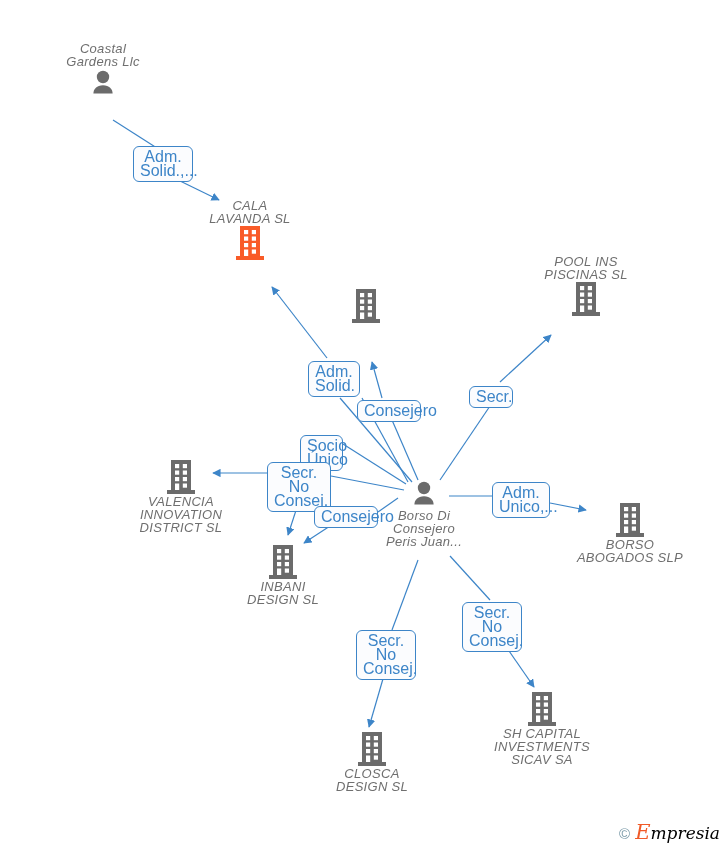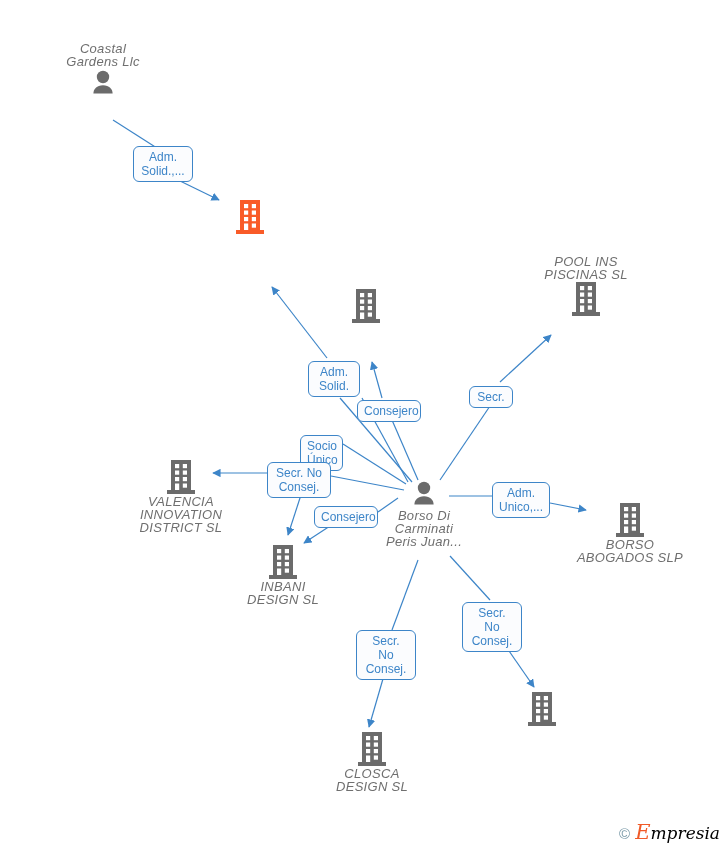--- a/index.html
+++ b/index.html
@@ -18,21 +18,21 @@
   }
   .node .icon{display:block;margin:0 auto;}
 
   
   .edge-label{
     position:absolute;
     border:1.3px solid #3d85c8;
     border-radius:6px;
     background:#fbfcfe;
     color:#3d85c8;
-    font-size:12px;
+    font-size:16px;
     line-height:14px;
     text-align:center;
     padding:3px 6px;
     white-space:pre-line;
     box-sizing:border-box;
   }
 
   
   #watermark{
     position:absolute;right:8px;bottom:8px;
@@ -95,20 +95,22 @@
 <div class="node" style="left:43px;top:42px;width:120px;">
   <div class="node-label">Coastal
 Gardens Llc</div>
   <svg class="icon" width="30" height="30" viewBox="0 0 30 30">
     <circle cx="15" cy="9" r="6.2" fill="#6b6b6b"></circle>
     <path d="M15 17.2c-6.2 0-9.6 3.6-9.6 8.4h19.2c0-4.8-3.4-8.4-9.6-8.4z" fill="#6b6b6b"></path>
   </svg>
 </div>
 
 <div class="node" style="left:190px;top:199px;width:120px;">
+  <div class="node-label">CALA
+LAVANDA  SL</div>
   <svg class="icon" width="28" height="36" viewBox="0 0 28 36">
     <rect x="4" y="1" width="20" height="30" fill="#f95b28"></rect>
     <rect x="0" y="31" width="28" height="4" fill="#f95b28"></rect>
     <g fill="#ffffff">
       <rect x="8" y="5" width="4.2" height="4.2"></rect>
       <rect x="15.8" y="5" width="4.2" height="4.2"></rect>
       <rect x="8" y="11.5" width="4.2" height="4.2"></rect>
       <rect x="15.8" y="11.5" width="4.2" height="4.2"></rect>
       <rect x="8" y="18" width="4.2" height="4.2"></rect>
       <rect x="15.8" y="18" width="4.2" height="4.2"></rect>
@@ -153,21 +155,21 @@
     </g>
   </svg>
 </div>
 
 <div class="node" style="left:364px;top:479px;width:120px;">
   <svg class="icon" width="30" height="30" viewBox="0 0 30 30">
     <circle cx="15" cy="9" r="6.2" fill="#6b6b6b"></circle>
     <path d="M15 17.2c-6.2 0-9.6 3.6-9.6 8.4h19.2c0-4.8-3.4-8.4-9.6-8.4z" fill="#6b6b6b"></path>
   </svg>
   <div class="node-label">Borso Di
-Carminati
+Consejero
 Peris Juan...</div>
 </div>
 
 <div class="node" style="left:121px;top:459px;width:120px;">
   <svg class="icon" width="28" height="36" viewBox="0 0 28 36">
     <rect x="4" y="1" width="20" height="30" fill="#6b6b6b"></rect>
     <rect x="0" y="31" width="28" height="4" fill="#6b6b6b"></rect>
     <g fill="#ffffff">
       <rect x="8" y="5" width="4.2" height="4.2"></rect>
         <rect x="15.8" y="5" width="4.2" height="4.2"></rect>
@@ -249,20 +251,23 @@
       <rect x="8" y="5" width="4.2" height="4.2"></rect>
         <rect x="15.8" y="5" width="4.2" height="4.2"></rect>
       <rect x="8" y="11.5" width="4.2" height="4.2"></rect>
         <rect x="15.8" y="11.5" width="4.2" height="4.2"></rect>
       <rect x="8" y="18" width="4.2" height="4.2"></rect>
         <rect x="15.8" y="18" width="4.2" height="4.2"></rect>
       <rect x="8" y="24.5" width="4.2" height="6.5"></rect>
         <rect x="15.8" y="24.5" width="4.2" height="4.2"></rect>
     </g>
   </svg>
+  <div class="node-label">SH CAPITAL
+INVESTMENTS
+SICAV SA</div>
 </div>
 
 <div class="edge-label" style="left:133px;top:146px;width:60px;">Adm.
 Solid.,...</div>
 
 <div class="edge-label" style="left:308px;top:361px;width:52px;">Adm.
 Solid.</div>
 
 <div class="edge-label" style="left:357px;top:400px;width:64px;">Consejero</div>
 

